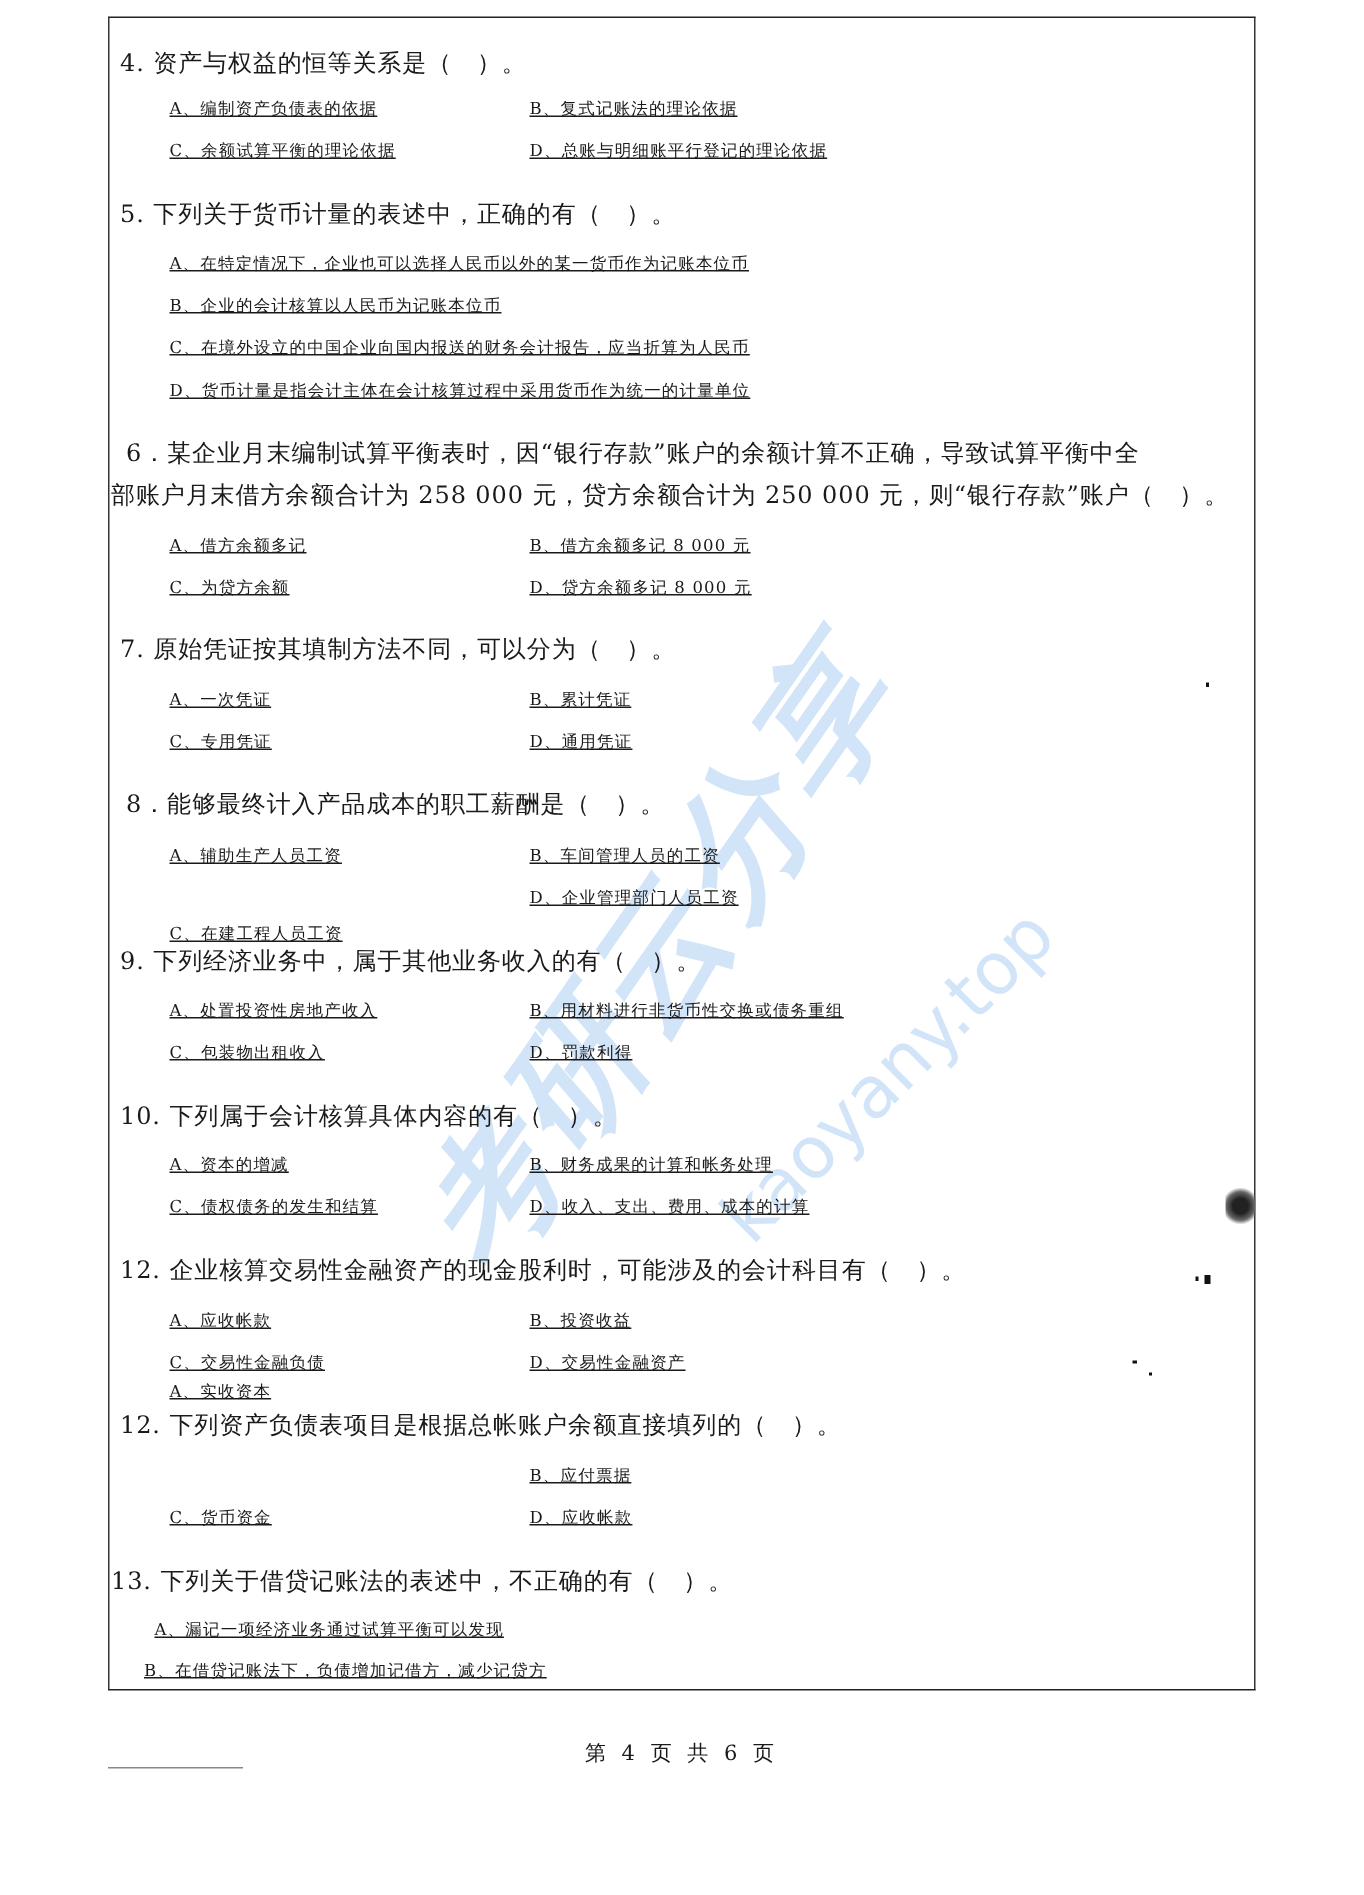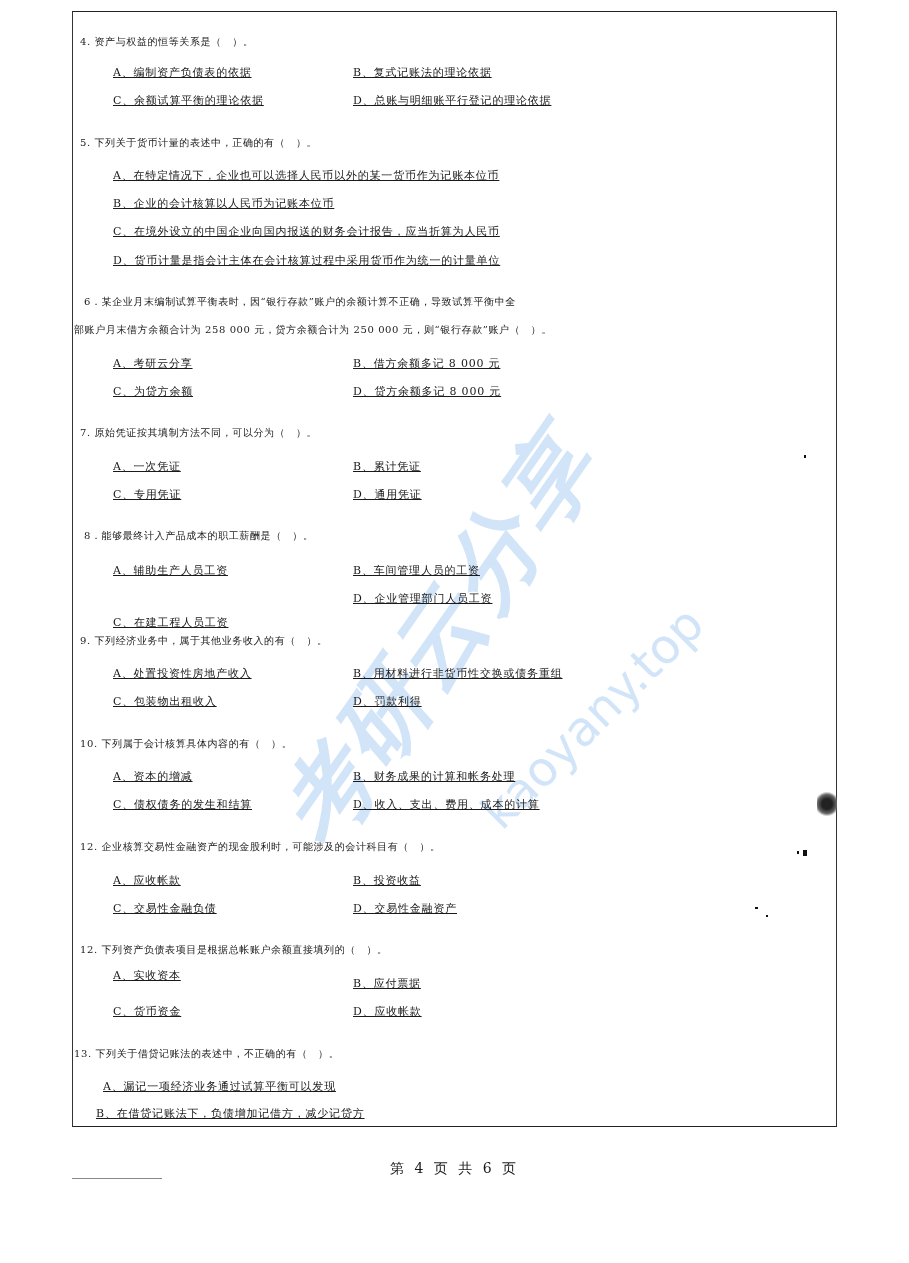--- a/index.html
+++ b/index.html
@@ -8,21 +8,21 @@
       font-family: "DejaVu Serif", "Liberation Serif", serif;
       color: #1a1a1a;
     }
     .frame {
       position: absolute; left: 72px; top: 11px; width: 765px; height: 1116px;
       border-left: 1px solid #333; border-right: 1.5px solid #333;
       border-top: 1.5px solid #222; border-bottom: 1.5px solid #222;
       box-sizing: border-box;
     }
     .q {
-      position: absolute; left: 80px; font-size: 10px; letter-spacing: 0.6px;
+      position: absolute; left: 80px; font-size: 16px; letter-spacing: 0.6px;
       white-space: nowrap; line-height: 20px;
     }
     .opt {
       position: absolute; font-size: 11px; letter-spacing: 0.8px;
       white-space: nowrap; line-height: 20px; text-decoration: underline;
     }
     .col-a { left: 113px; }
     .col-b { left: 353px; }
     .footer {
       position: absolute; top: 1160px; left: 0; width: 909px; text-align: center;
@@ -66,21 +66,21 @@
 <div class="opt col-b" style="top:91px">D、总账与明细账平行登记的理论依据</div>
 
 <div class="q" style="top:133px">5. 下列关于货币计量的表述中，正确的有（　）。</div>
 <div class="opt col-a" style="top:166px">A、在特定情况下，企业也可以选择人民币以外的某一货币作为记账本位币</div>
 <div class="opt col-a" style="top:194px">B、企业的会计核算以人民币为记账本位币</div>
 <div class="opt col-a" style="top:222px">C、在境外设立的中国企业向国内报送的财务会计报告，应当折算为人民币</div>
 <div class="opt col-a" style="top:251px">D、货币计量是指会计主体在会计核算过程中采用货币作为统一的计量单位</div>
 
 <div class="q" style="top:292px; left:84px">6．某企业月末编制试算平衡表时，因“银行存款”账户的余额计算不正确，导致试算平衡中全</div>
 <div class="q" style="top:320px; left:74px">部账户月末借方余额合计为 258 000 元，贷方余额合计为 250 000 元，则“银行存款”账户（　）。</div>
-<div class="opt col-a" style="top:354px">A、考研云分享</div>
+<div class="opt col-a" style="top:354px">A、借方余额多记</div>
 <div class="opt col-b" style="top:354px">B、借方余额多记 8 000 元</div>
 <div class="opt col-a" style="top:382px">C、为贷方余额</div>
 <div class="opt col-b" style="top:382px">D、贷方余额多记 8 000 元</div>
 
 <div class="q" style="top:423px">7. 原始凭证按其填制方法不同，可以分为（　）。</div>
 <div class="opt col-a" style="top:457px">A、一次凭证</div>
 <div class="opt col-b" style="top:457px">B、累计凭证</div>
 <div class="opt col-a" style="top:485px">C、专用凭证</div>
 <div class="opt col-b" style="top:485px">D、通用凭证</div>
 
@@ -102,21 +102,21 @@
 <div class="opt col-a" style="top:795px">C、债权债务的发生和结算</div>
 <div class="opt col-b" style="top:795px">D、收入、支出、费用、成本的计算</div>
 
 <div class="q" style="top:837px">12. 企业核算交易性金融资产的现金股利时，可能涉及的会计科目有（　）。</div>
 <div class="opt col-a" style="top:871px">A、应收帐款</div>
 <div class="opt col-b" style="top:871px">B、投资收益</div>
 <div class="opt col-a" style="top:899px">C、交易性金融负债</div>
 <div class="opt col-b" style="top:899px">D、交易性金融资产</div>
 
 <div class="q" style="top:940px">12. 下列资产负债表项目是根据总帐账户余额直接填列的（　）。</div>
-<div class="opt col-a" style="top:966px">A、实收资本</div>
+<div class="opt col-a" style="top:918px">A、实收资本</div>
 <div class="opt col-b" style="top:974px">B、应付票据</div>
 <div class="opt col-a" style="top:1002px">C、货币资金</div>
 <div class="opt col-b" style="top:1002px">D、应收帐款</div>
 
 <div class="q" style="top:1044px; left:74px">13. 下列关于借贷记账法的表述中，不正确的有（　）。</div>
 <div class="opt" style="top:1077px; left:103px">A、漏记一项经济业务通过试算平衡可以发现</div>
 <div class="opt" style="top:1104px; left:96px">B、在借贷记账法下，负债增加记借方，减少记贷方</div>
 
 <div class="blot"></div>
 <div class="speck" style="left:803px;top:850px;width:4px;height:6px"></div>

